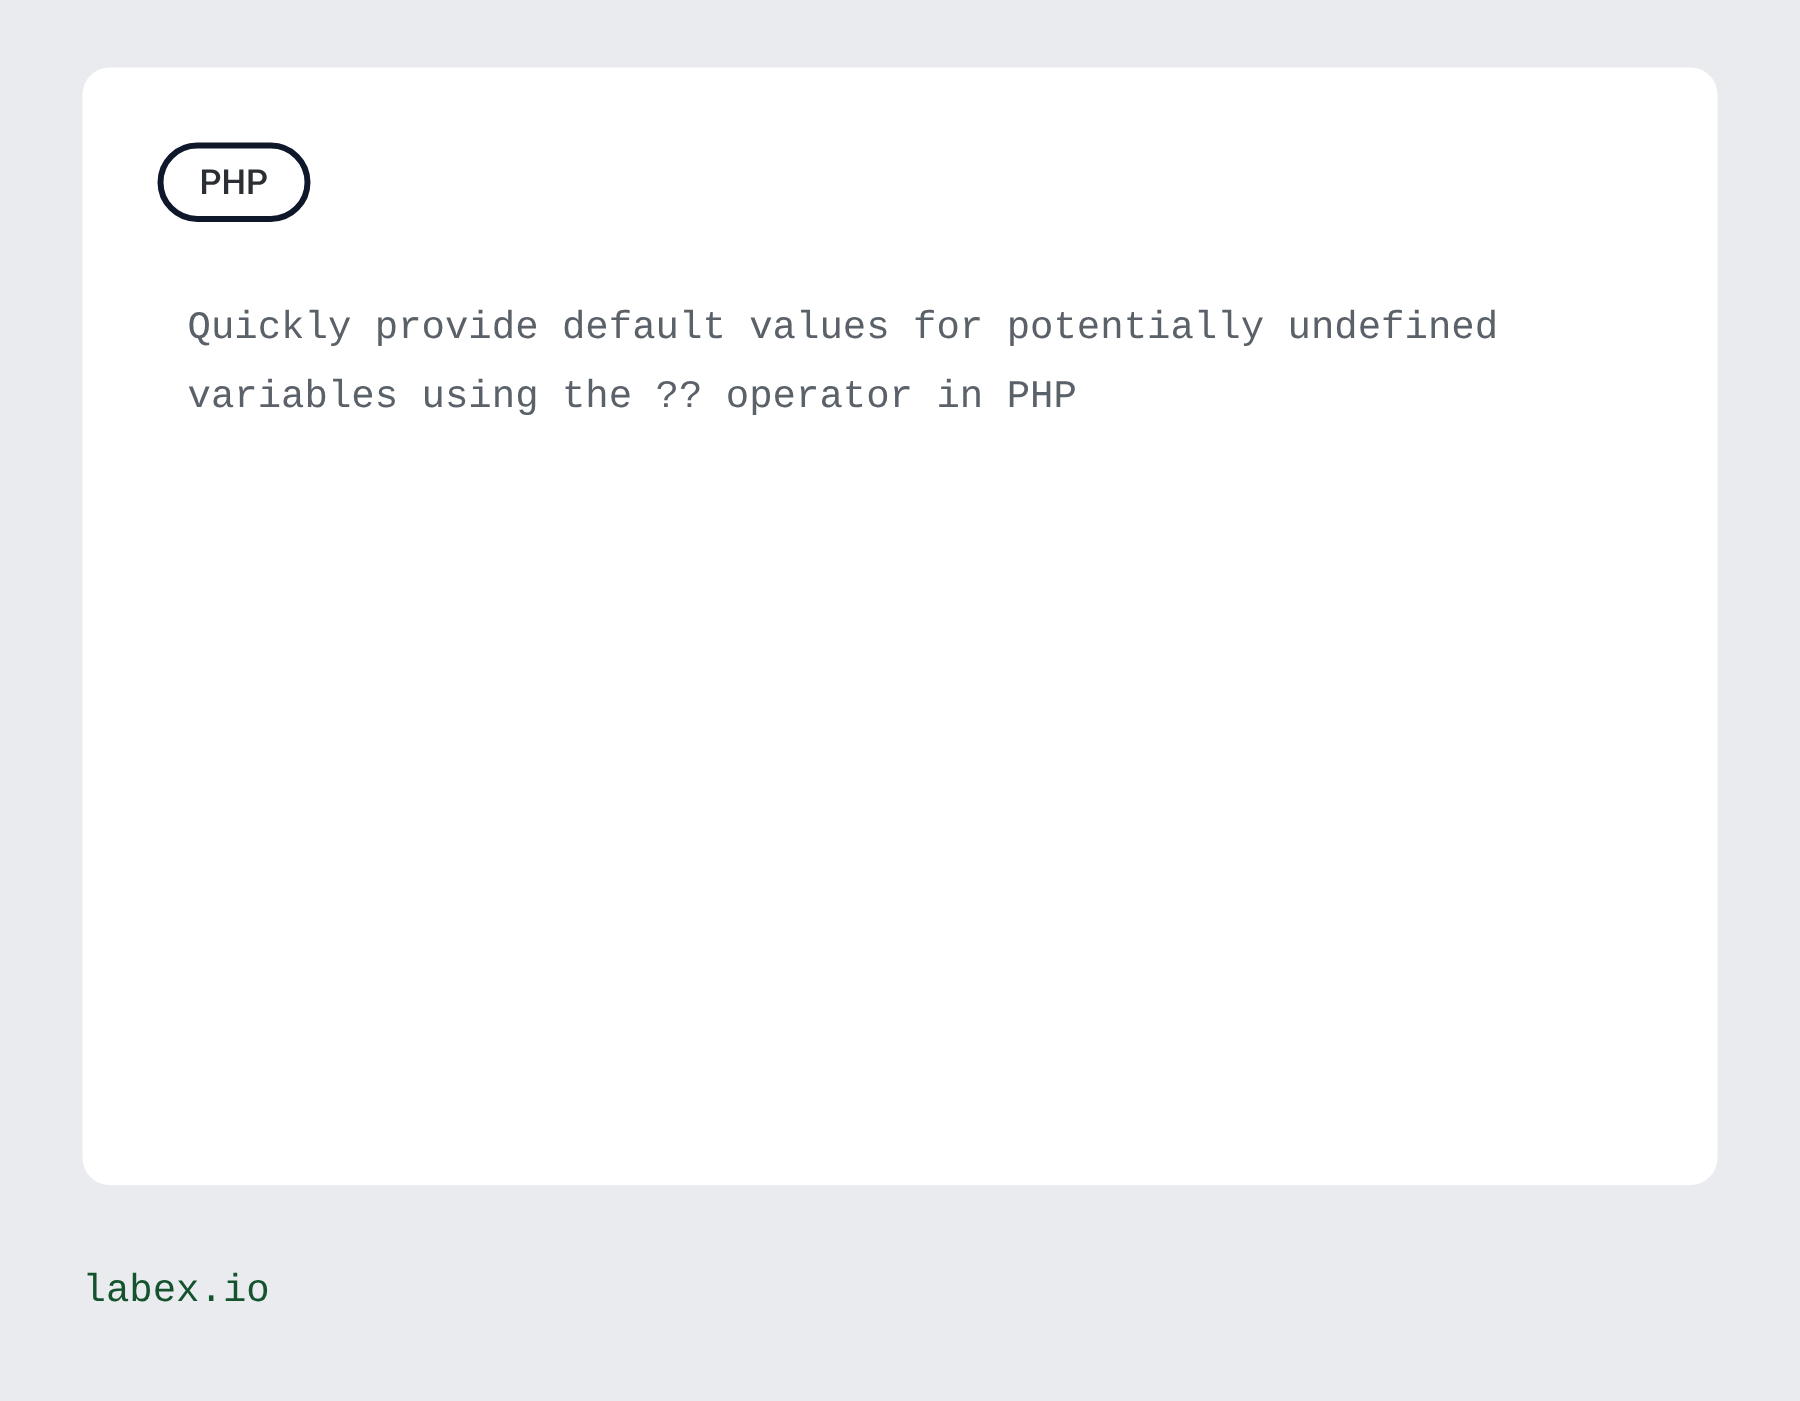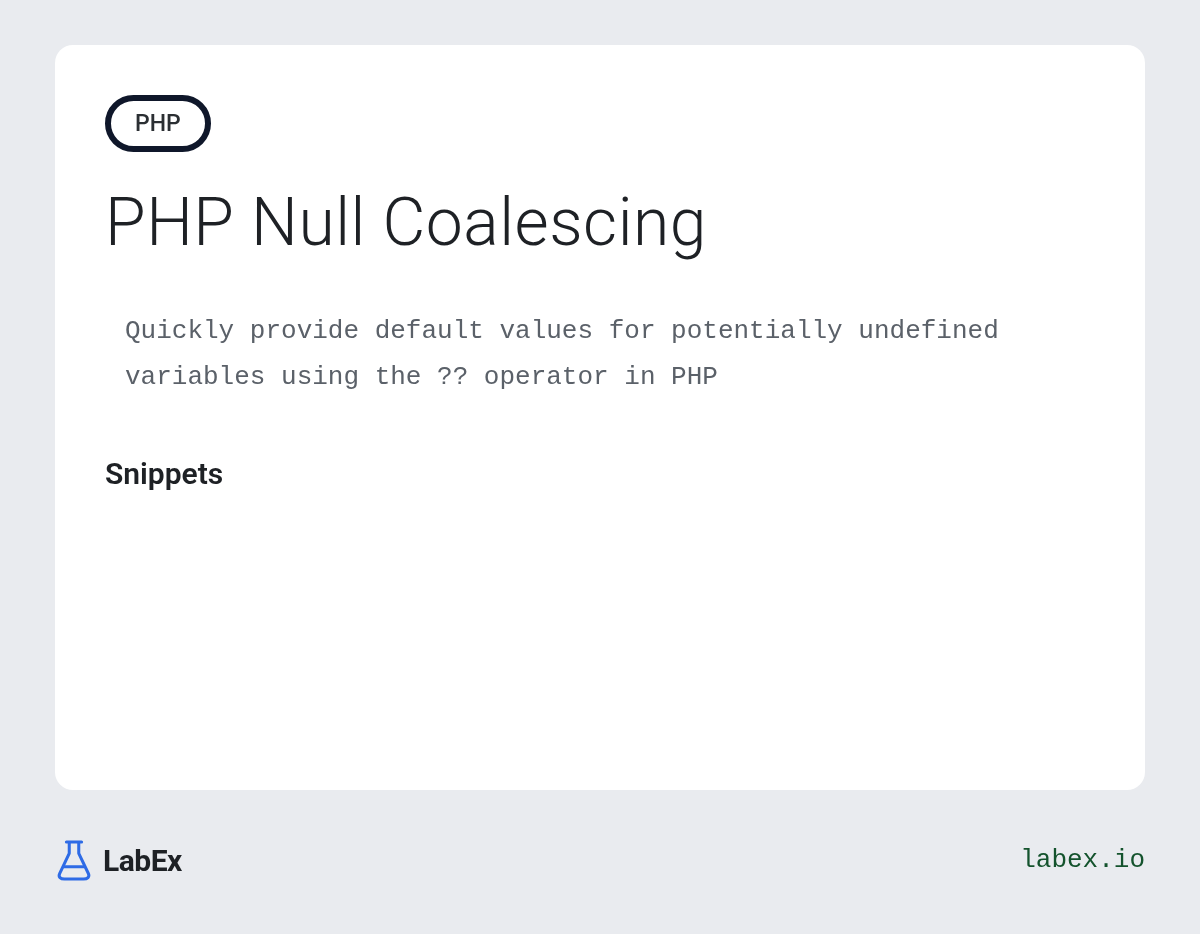--- a/index.html
+++ b/index.html
@@ -13,21 +13,21 @@
   .card {
     position: absolute;
     left: 55px; top: 45px;
     width: 1090px; height: 745px;
     background: #ffffff;
     border-radius: 18px;
     padding: 50px 50px 40px 50px;
   }
   .tag {
     display: inline-block;
-    border: 6px solid #0f172a;
+    border: 4px solid #0f172a;
     border-radius: 999px;
     padding: 9px 24px;
     font-size: 23px;
     font-weight: 500;
     color: #2b2f33;
     background: #fff;
   }
   .title {
     margin-top: 32px;
     font-size: 66px;
@@ -88,27 +88,18 @@
     font-size: 26px;
     color: #14532d;
   }
   .flask-icon { width: 38px; height: 42px; display: block; }
 </style>
 </head>
 <body>
 
 <div class="card">
   <span class="tag">PHP</span>
-  <h1 class="title">PHP Null Coalescing</h1>
   <p class="desc">Quickly provide default values for potentially undefined variables using the ?? operator in PHP</p>
-  <h2 class="snip-h">Snippets</h2>
 </div>
 
 <div class="footer">
-  <div class="brand">
-    <svg class="flask-icon" viewBox="0 0 40 44" fill="none" stroke="#2E6BE6" stroke-width="3.2" stroke-linejoin="round" stroke-linecap="round">
-      <path d="M12 3 H28 M15 3 V15 L5 36 C3 40 6 42 10 42 H30 C34 42 37 40 35 36 L25 15 V3"></path>
-      <path d="M9 29 H31"></path>
-    </svg>
-    <span class="brand-name">LabEx</span>
-  </div>
   <span class="url">labex.io</span>
 </div>
 
 </body></html>

